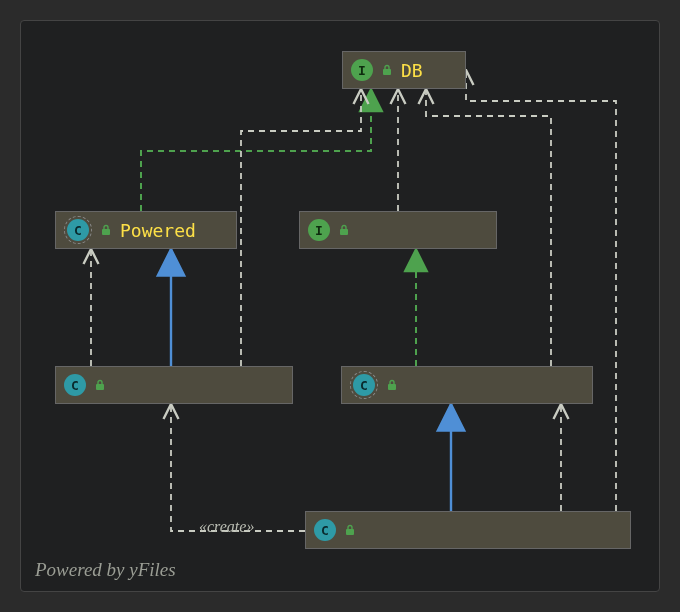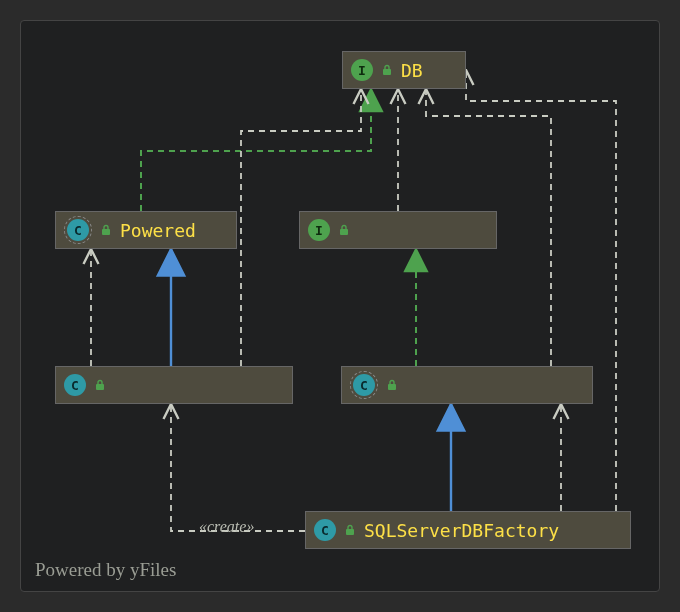--- a/index.html
+++ b/index.html
@@ -67,20 +67,21 @@
     color: #fde047;
     font-size: 18px;
     font-weight: 500;
     white-space: nowrap;
   }
   .footer {
     position: absolute;
     left: 14px;
     bottom: 10px;
     color: #9a9d94;
+    font-style: italic;
     font-family: Georgia, serif;
     font-size: 19px;
   }
   .edge-label {
     position:absolute;
     color:#b9bcb2;
     font-size:16px;
     font-family: Georgia, serif;
     font-style: italic;
   }
@@ -158,20 +159,19 @@
           <rect x="2" y="5" width="8" height="6" rx="1" fill="#4ea24e"></rect>
           <path d="M4 5 V3.5 a2 2 0 0 1 4 0 V5" fill="none" stroke="#4ea24e" stroke-width="1.4"></path>
         </svg>
       </div>
       <div class="node" style="left: 284px; top: 490px; width: 326px; height: 38px;">
         <span class="badge class">C</span>
         <svg class="lock" viewBox="0 0 12 12">
           <rect x="2" y="5" width="8" height="6" rx="1" fill="#4ea24e"></rect>
           <path d="M4 5 V3.5 a2 2 0 0 1 4 0 V5" fill="none" stroke="#4ea24e" stroke-width="1.4"></path>
         </svg>
-        <span class="node-label">SQLServerDBFactory</span>
       </div>
     </div>
 
   <div class="edge-label" style="left:178px; top:497px;">«create»</div>
 
   <div class="footer">Powered by yFiles</div>
 </div>
 
 </body></html>

